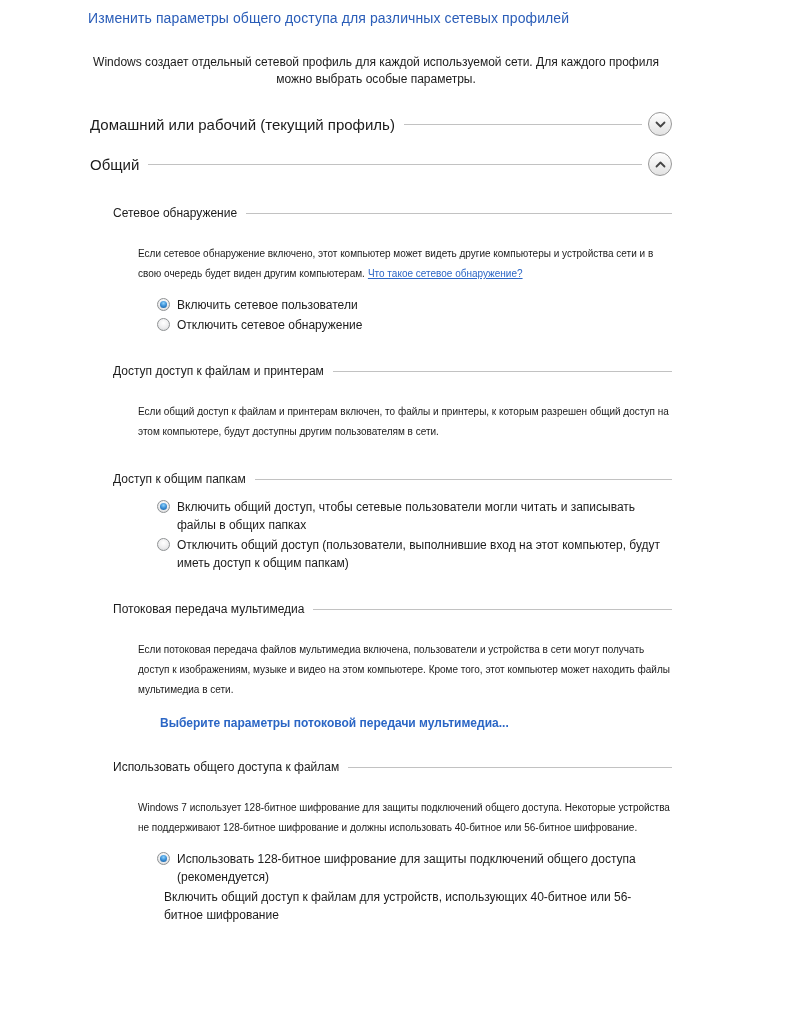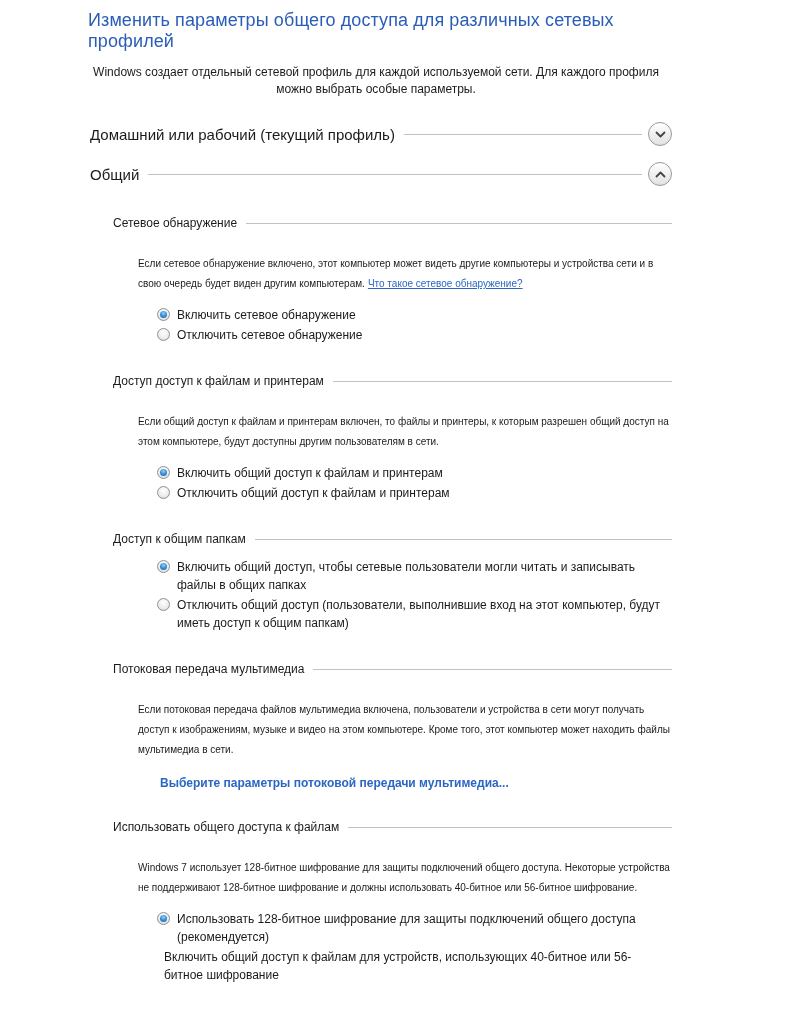--- a/index.html
+++ b/index.html
@@ -13,24 +13,24 @@
   body{
     width:799px;
     min-height:1028px;
     font-family:"Liberation Sans","DejaVu Sans",sans-serif;
     color:var(--text-color);
     padding:10px 0 40px 88px;
   }
   .content{width:584px;}
 
   h1.page-title{
-    font-size:18px;
+    font-size:14px;
     font-weight:normal;
     color:var(--title-color);
-    margin-bottom:12px;
+    margin-bottom:28px;
     letter-spacing:.1px;
   }
   p.page-intro{
     font-size:12px;
     line-height:17px;
     max-width:576px;
     margin-bottom:24px;
     text-align:center;
   }
 
@@ -162,46 +162,36 @@
     <div class="sub-head">
       <span class="label sub-heading">Сетевое обнаружение</span>
       <span class="rule"></span>
     </div>
     <p class="desc">
       <span class="desc-text">Если сетевое обнаружение включено, этот компьютер может видеть другие компьютеры и устройства сети и в свою очередь будет виден другим компьютерам.</span><a class="desc-link inline" href="#">Что такое сетевое обнаружение?</a>
     </p>
     <div class="options">
           <div class="option">
     <span class="radio checked"></span>
-    <span class="opt-label">Включить сетевое обнаружение</span>
+    <span class="opt-label">Включить сетевое пользователи</span>
   </div>
           <div class="option">
     <span class="radio"></span>
     <span class="opt-label">Отключить сетевое обнаружение</span>
   </div>
         </div>
   </div>
       <div class="sub-section">
     <div class="sub-head">
       <span class="label sub-heading">Доступ доступ к файлам и принтерам</span>
       <span class="rule"></span>
     </div>
     <p class="desc">
       <span class="desc-text">Если общий доступ к файлам и принтерам включен, то файлы и принтеры, к которым разрешен общий доступ на этом компьютере, будут доступны другим пользователям в сети.</span>
     </p>
-    <div class="options">
-          <div class="option">
-    <span class="radio checked"></span>
-    <span class="opt-label">Включить общий доступ к файлам и принтерам</span>
-  </div>
-          <div class="option">
-    <span class="radio"></span>
-    <span class="opt-label">Отключить общий доступ к файлам и принтерам</span>
-  </div>
-        </div>
   </div>
       <div class="sub-section">
     <div class="sub-head">
       <span class="label sub-heading">Доступ к общим папкам</span>
       <span class="rule"></span>
     </div>
     <div class="options">
           <div class="option">
     <span class="radio checked"></span>
     <span class="opt-label">Включить общий доступ, чтобы сетевые пользователи могли читать и записывать файлы в общих папках</span>

